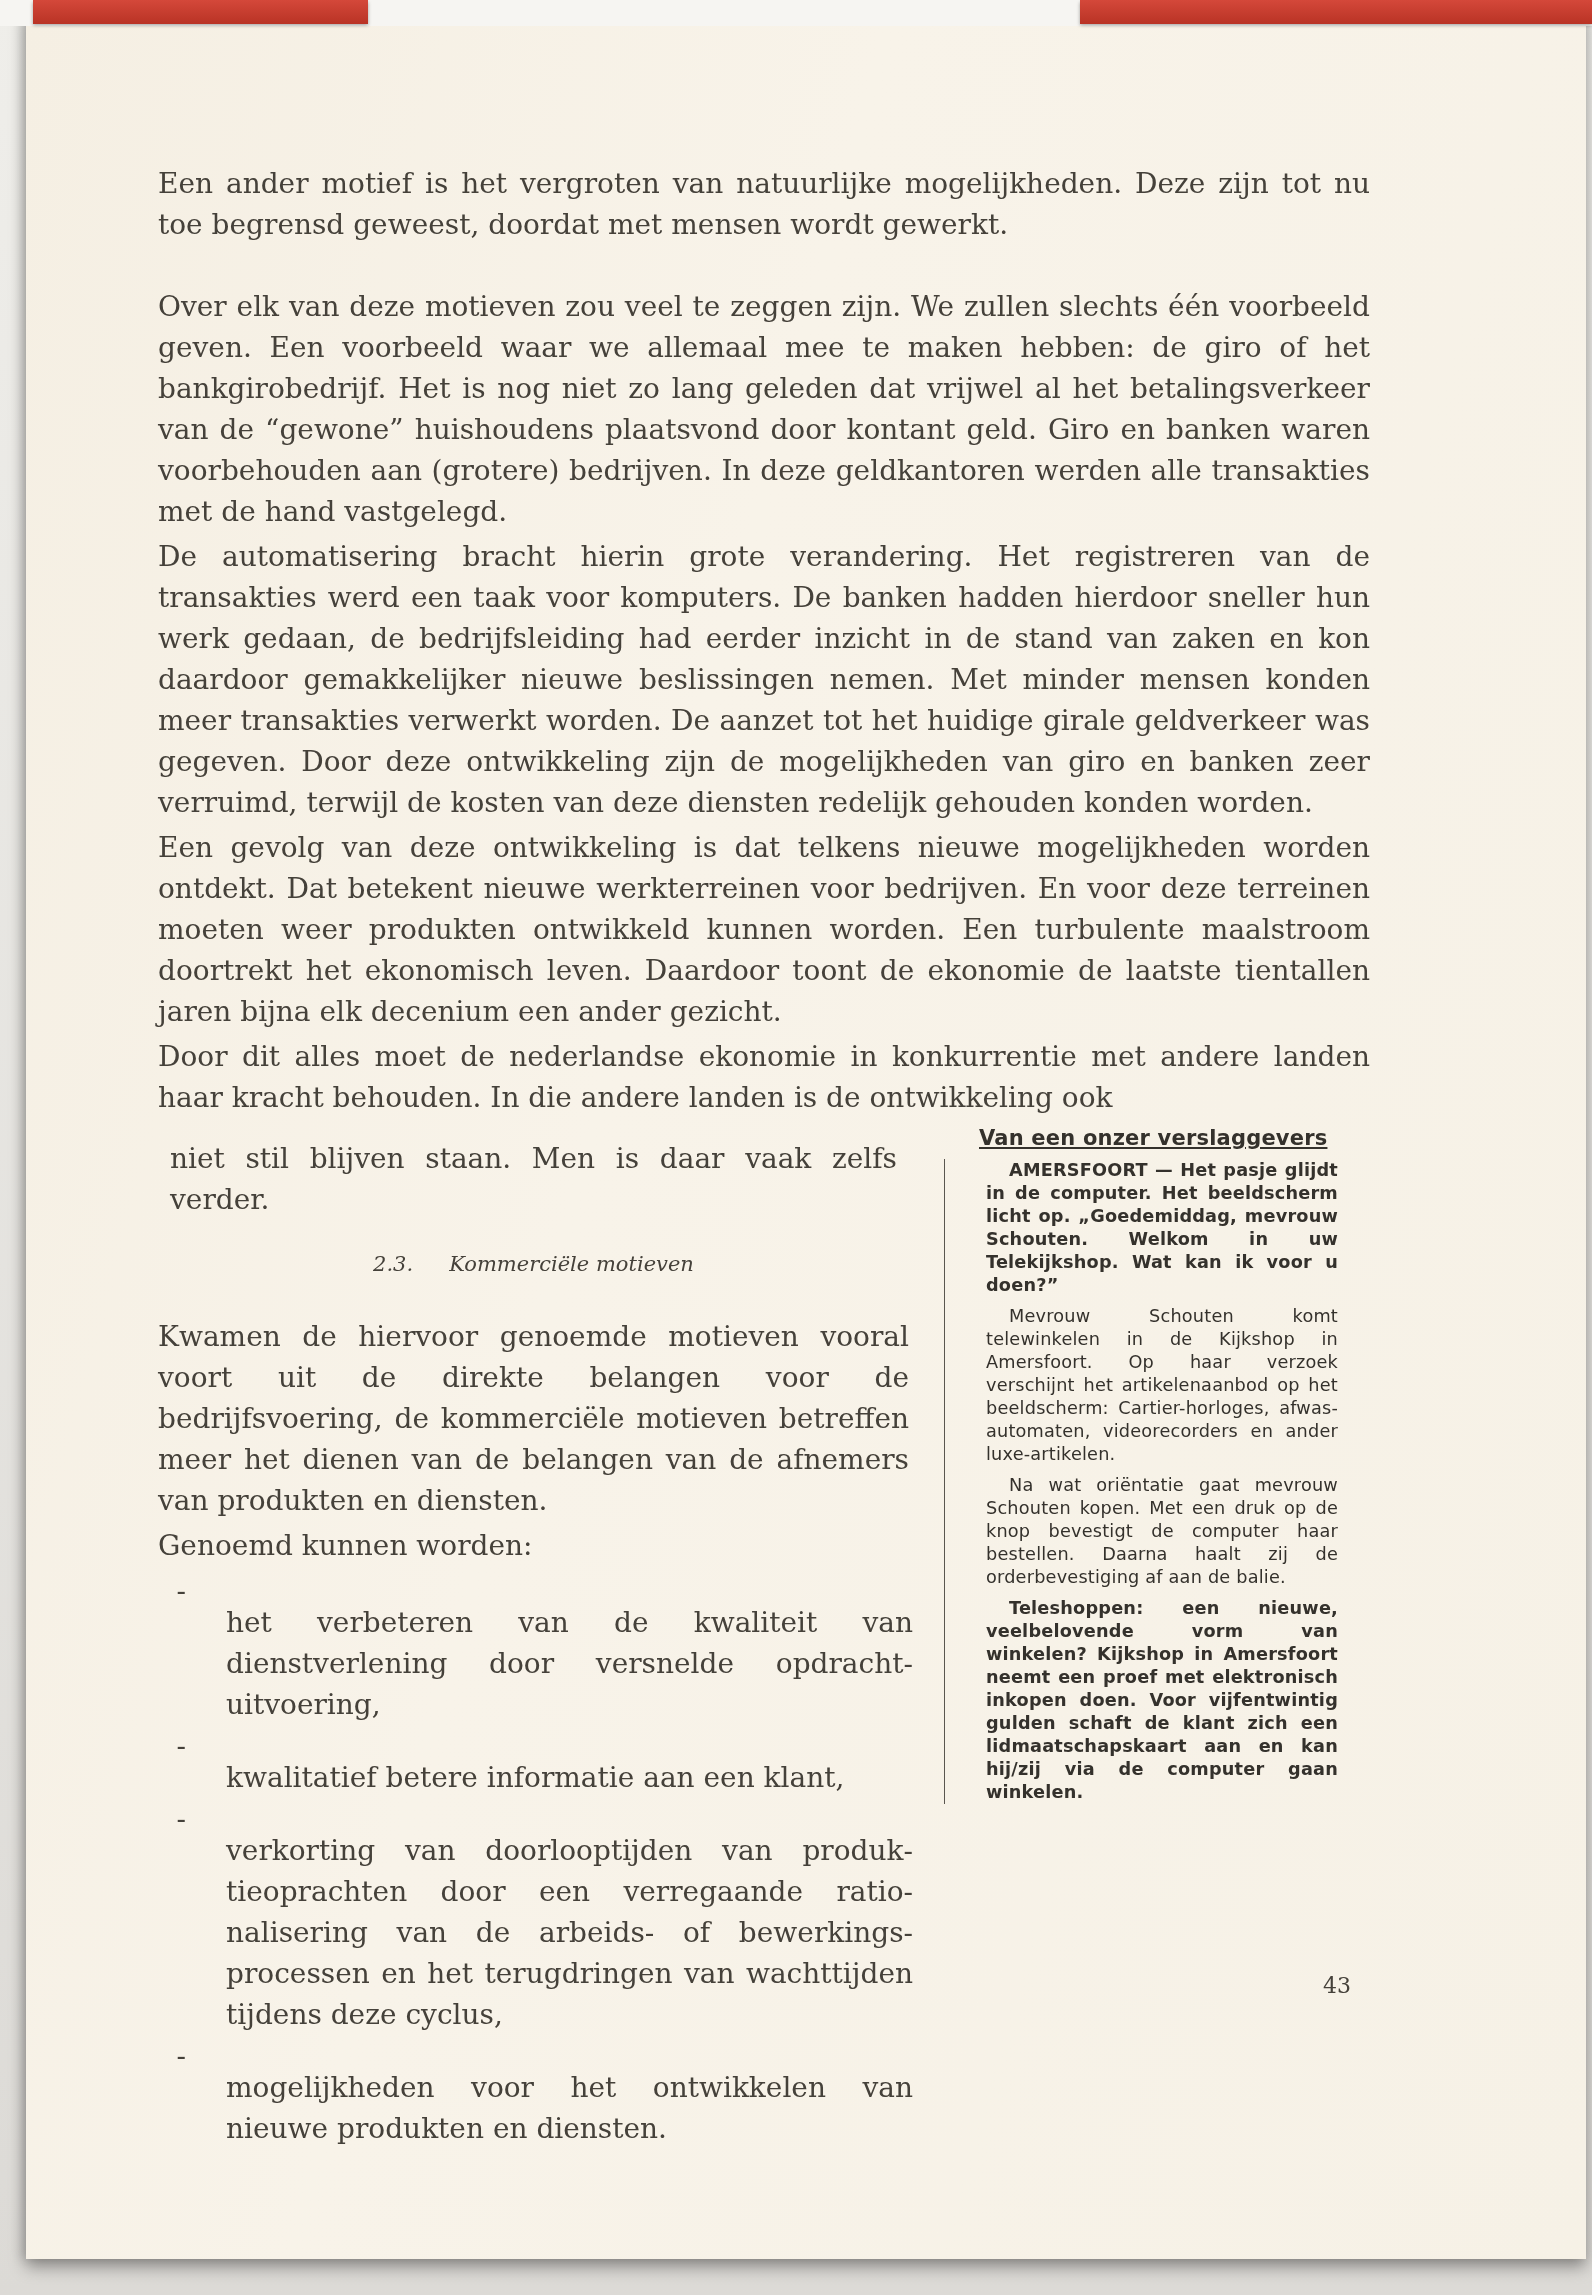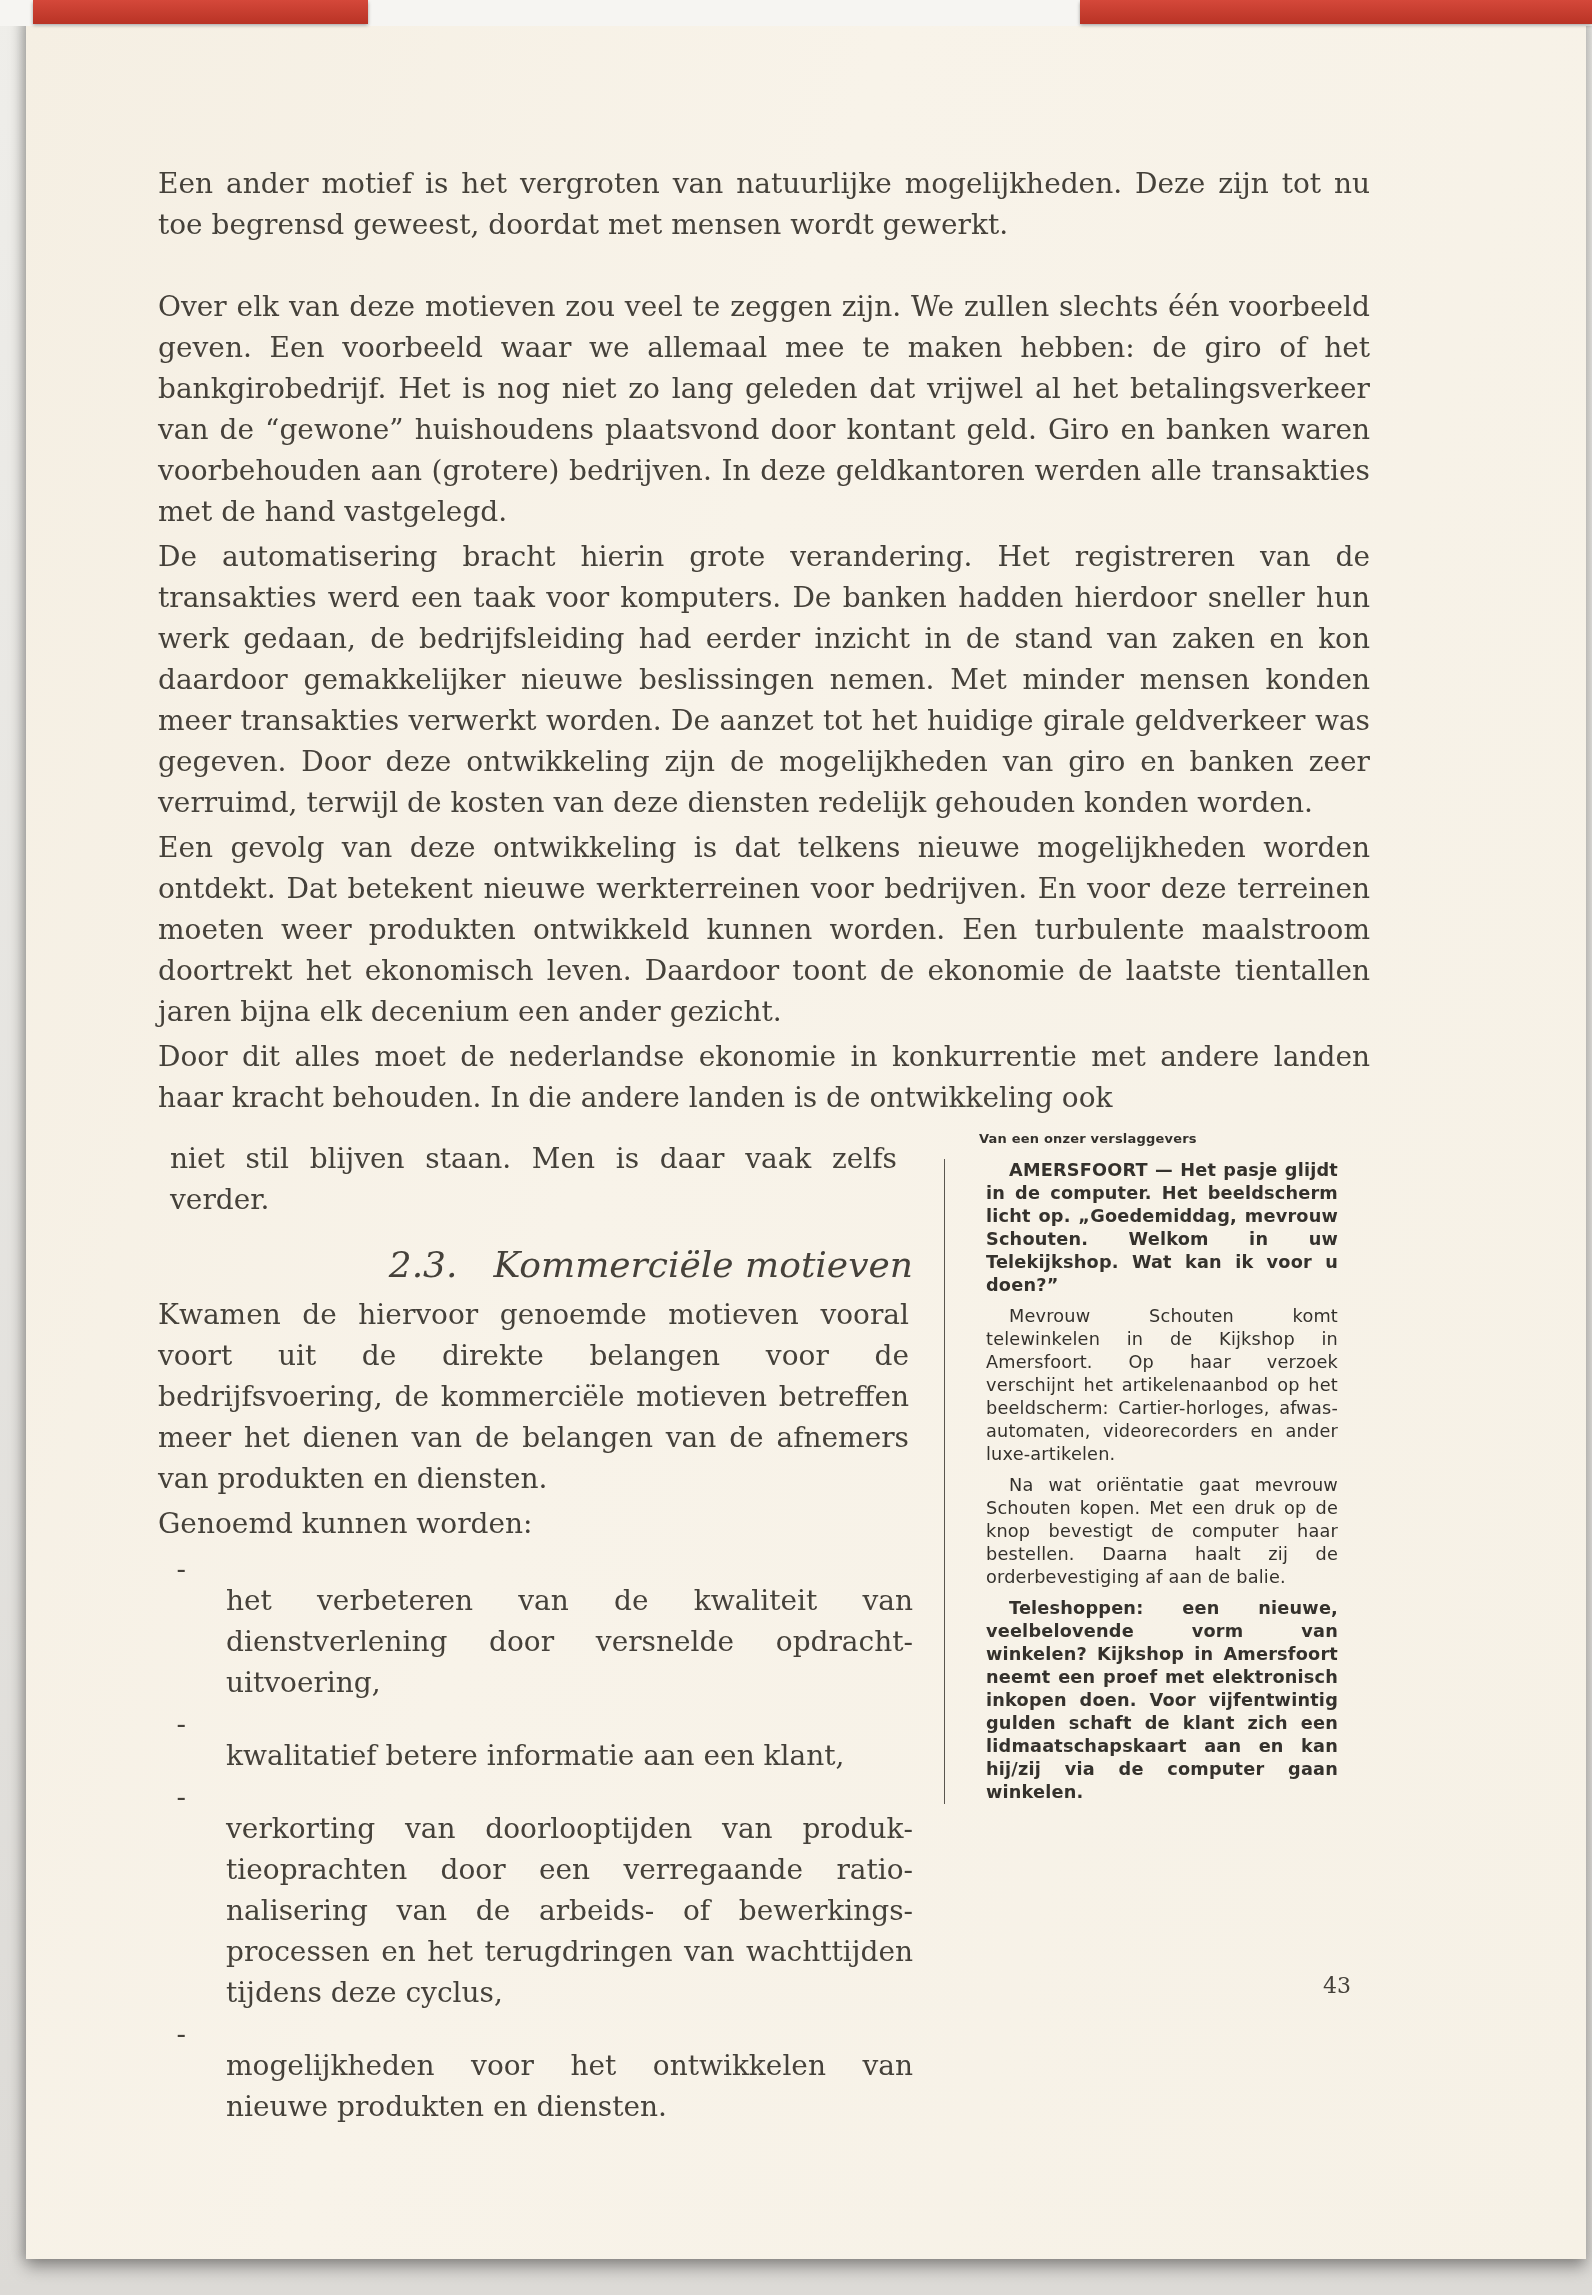--- a/index.html
+++ b/index.html
@@ -34,36 +34,36 @@
   }
   .para { margin: 4px; }
   .gap-above { margin-top: 41px; }
 
   .columns { display: flex; align-items: flex-start; margin-top: 0; }
   .col-left { width: 759px; }
   .col-right { width: 402px; margin-left: 31px; box-sizing: border-box; }
 
   .cont-line { margin: 16px; }
   .section-heading {
-    margin: 24px 0 9px 0;
-    font-size: 36px; font-weight: normal; font-style: italic;
-    text-align: right;
+    margin: 24px 0 31px 0;
+    font-size: 21px; font-weight: normal; font-style: italic;
+    text-align: center;
   }
   .section-heading .num { margin-right: 36px; }
   .list { margin: 0; }
   .item { display: flex; margin: 0; }
   .item .marker { flex: none; width: 72px; padding-left: 22.4px; box-sizing: border-box; }
   .item .item-text { flex: 1; margin-top: 32px; }
 
   .clip {
     font-family: "DejaVu Sans", sans-serif;
     font-size: 17.7px; line-height: 23px; letter-spacing: 0.2px;
     color: #34312c; text-align: justify;
   }
-  .byline { font-weight: bold; padding-left: 35px; margin: 5.2px 0 8.6px 0; font-size: 13px; }
+  .byline { font-weight: bold; padding-left: 35px; margin: 5.2px 0 8.6px 0; font-size: 21px; text-decoration: underline; }
   .clip-body { border-left: 1.7px solid #5a564f; padding-left: 33px; }
   .clip-body p { margin: 8px; text-indent: 1.3em; }
   .clip-lead { font-weight: bold; }
   .clip-para { margin-top: 7.8px !important; }
   .clip-closing { font-weight: bold; margin-top: 8.6px !important; }
 
   .page-number {
     position: absolute; right: 235px; top: 1966px;
     font-size: 22px; color: #45413a;
   }

